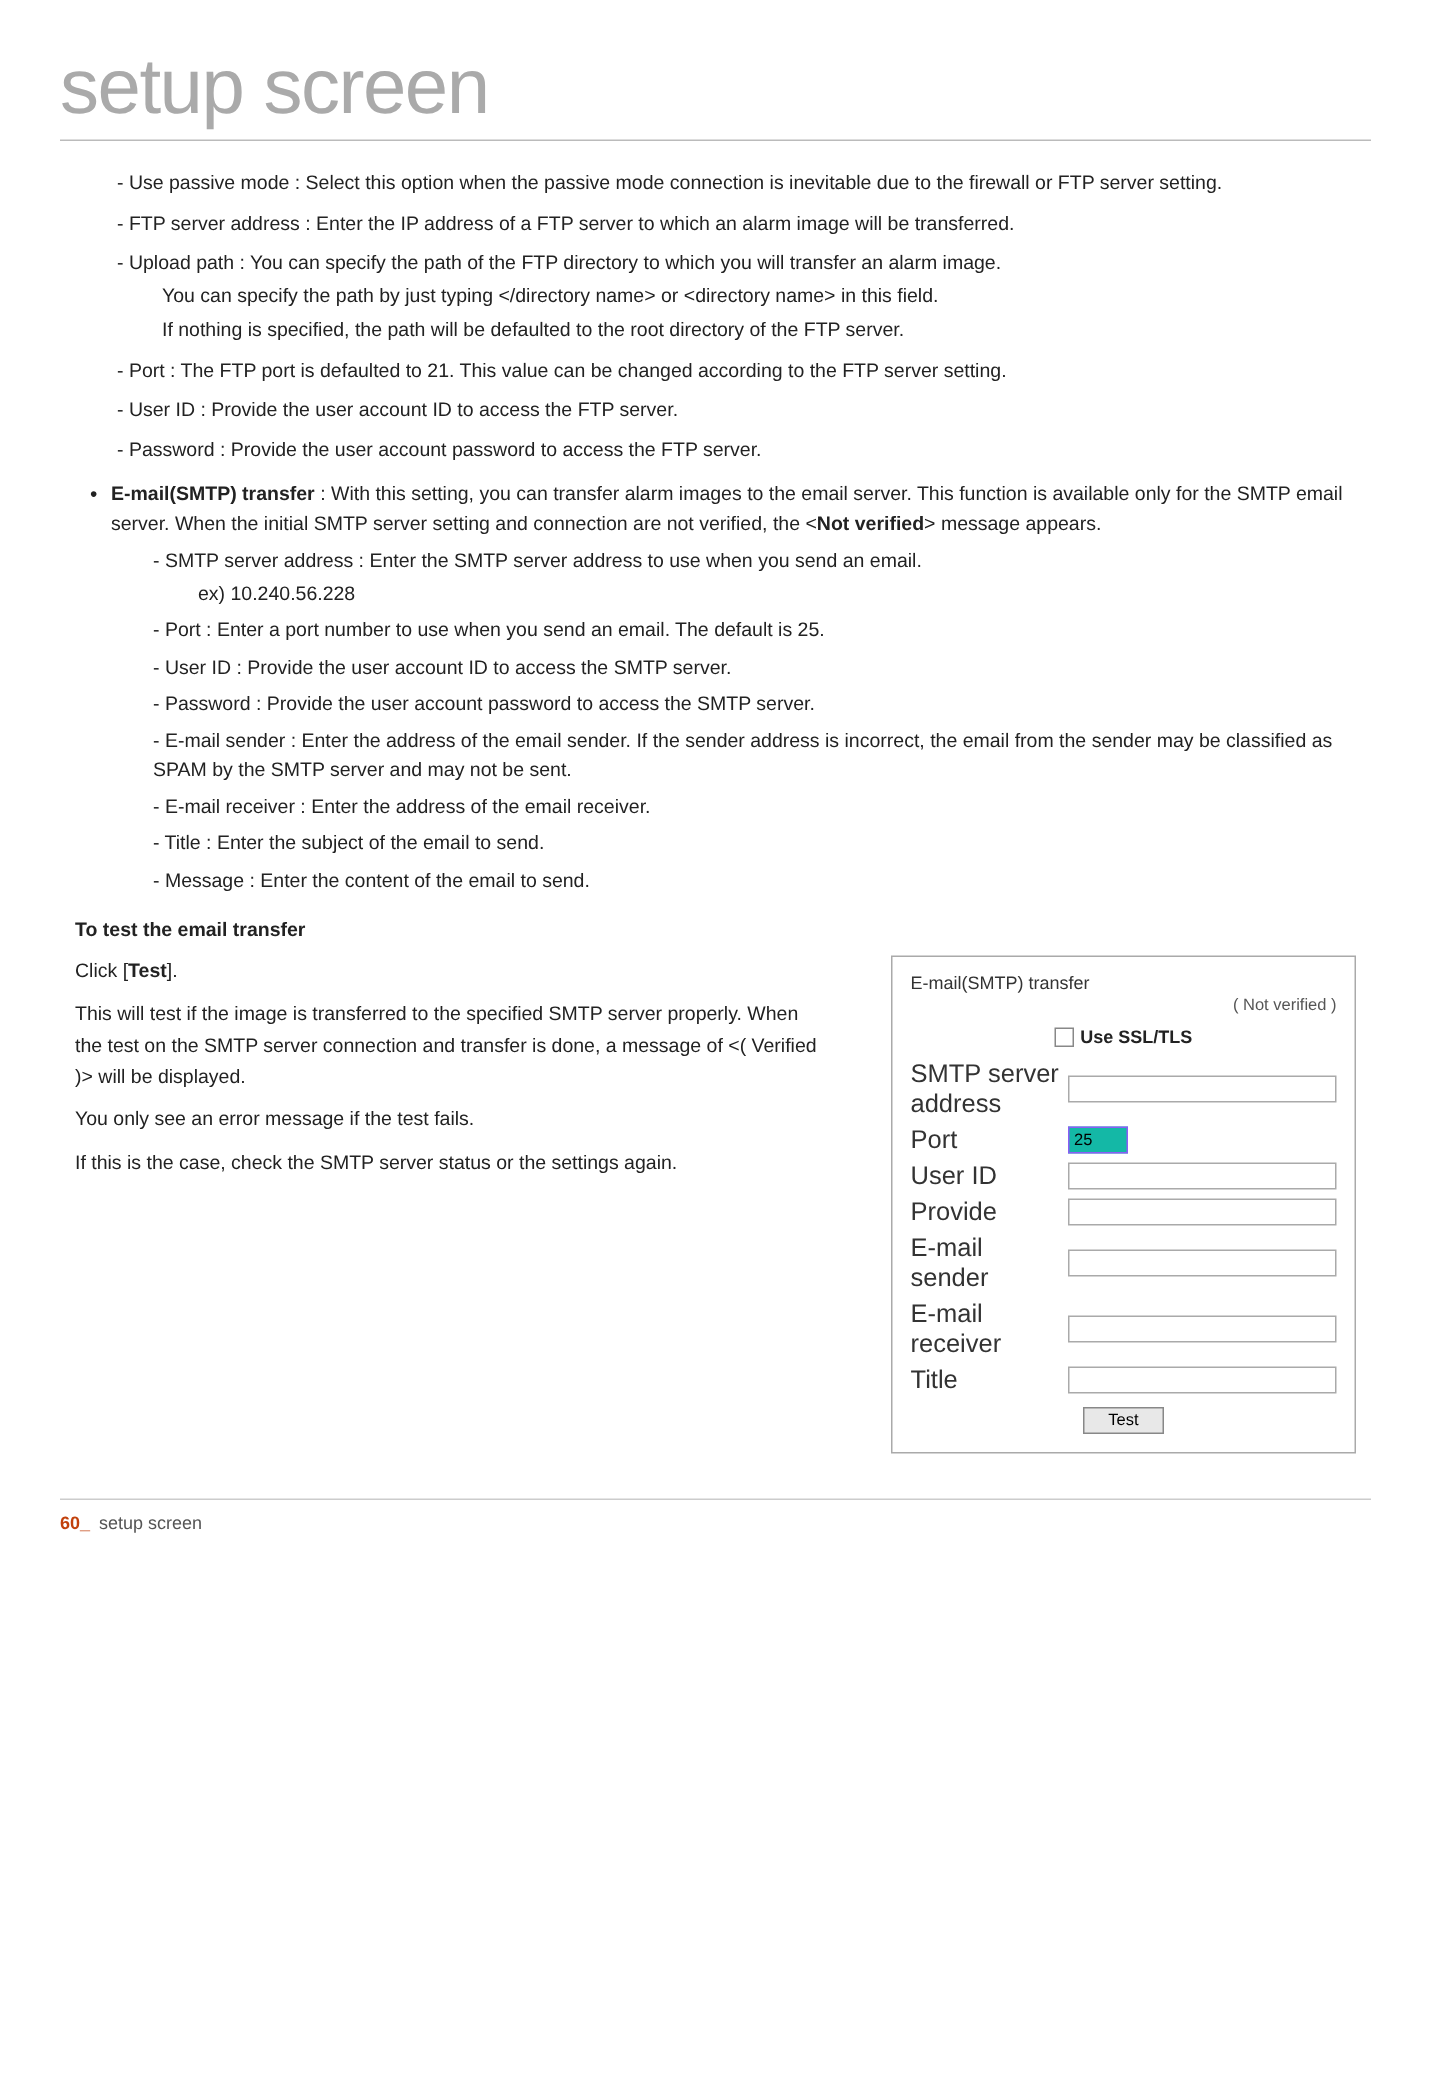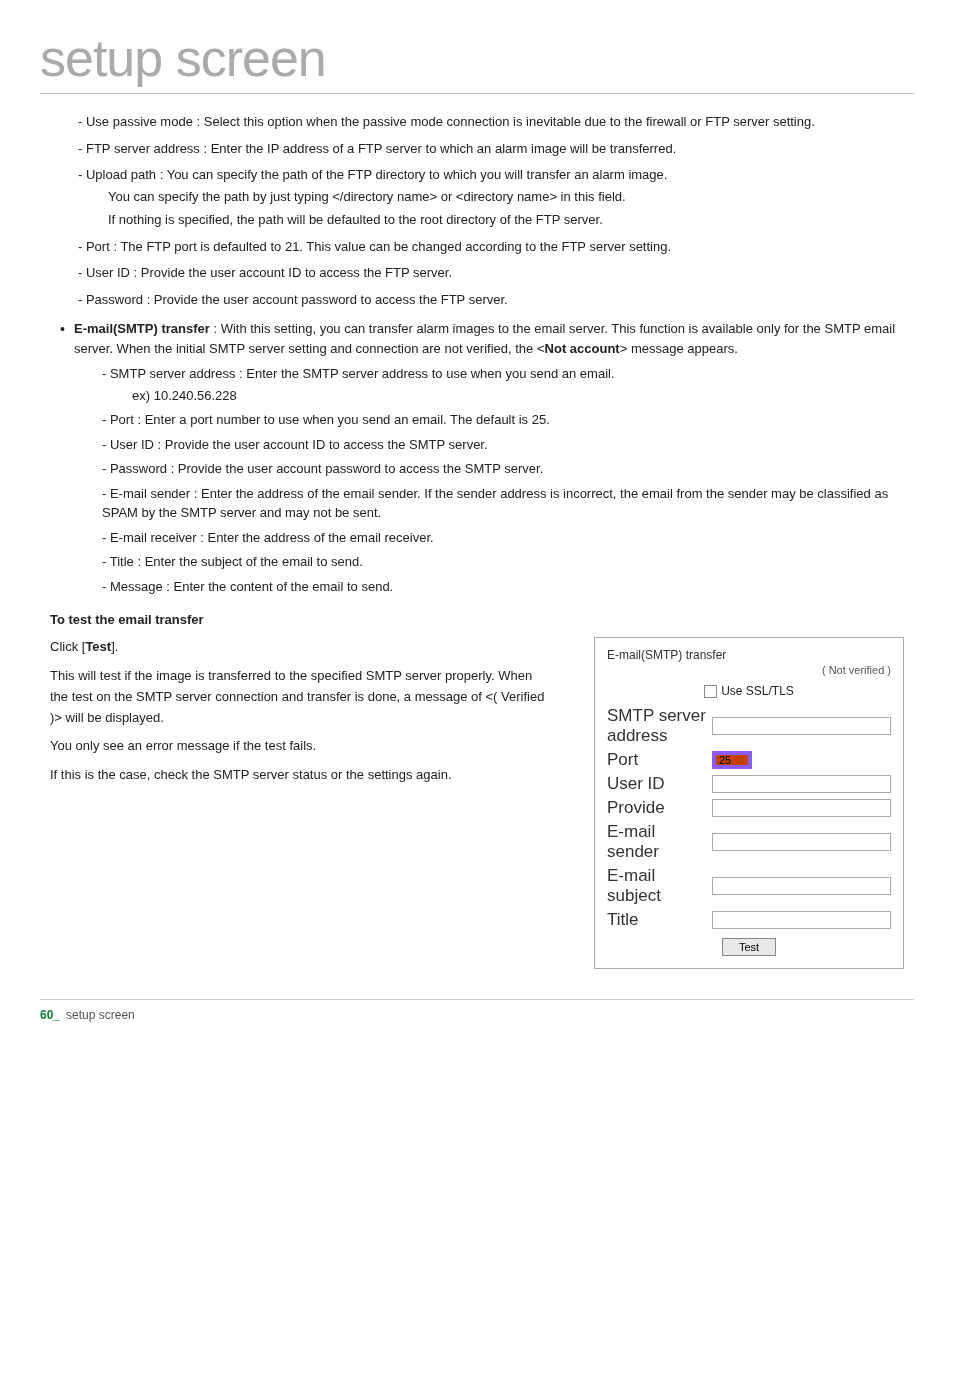--- a/index.html
+++ b/index.html
@@ -130,20 +130,21 @@
       margin-bottom: 8px;
       text-align: right;
     }
 
     .smtp-ssl-row {
       display: flex;
       justify-content: center;
       align-items: flex-end;
       margin-bottom: 8px;
       gap: 4px;
+      font-weight: bold;
     }
 
     .smtp-ssl-checkbox {
       width: 13px;
       height: 13px;
       border: 1px solid #888;
       background: #fff;
       display: inline-block;
     }
 
@@ -167,22 +168,22 @@
       height: 18px;
       border: 1px solid #aaa;
       background: #fff;
       font-size: 11px;
       padding: 1px 3px;
     }
 
     .smtp-input-port {
       width: 40px;
       height: 18px;
-      border: 4px solid #8b5cf6;
-      background: #c2410c;
+      border: 1px solid #8b5cf6;
+      background: #14b8a6;
       font-size: 11px;
       padding: 1px 3px;
     }
 
     .smtp-message-row {
       display: flex;
       align-items: flex-start;
       margin-bottom: 4px;
     }
 
@@ -216,21 +217,21 @@
       padding-top: 8px;
       font-size: 12px;
       color: #555;
       display: flex;
       align-items: center;
       gap: 6px;
     }
 
     .footer-page {
       font-weight: bold;
-      color: #15803d;
+      color: #c2410c;
     }
   </style>
 </head>
 <body>
 
 <h1 class="page-title">setup screen</h1>
 
 <div class="content">
 
   <ul class="main-list">
@@ -251,21 +252,21 @@
     <li>
       <span>User ID : Provide the user account ID to access the FTP server.</span>
     </li>
     <li>
       <span>Password : Provide the user account password to access the FTP server.</span>
     </li>
   </ul>
 
   <ul class="bullet-list">
     <li>
-      <span class="bold">E-mail(SMTP) transfer</span><span> : With this setting, you can transfer alarm images to the email server. This function is available only for the SMTP email server. When the initial SMTP server setting and connection are not verified, the &lt;</span><span class="bold">Not account</span><span>&gt; message appears.</span>
+      <span class="bold">E-mail(SMTP) transfer</span><span> : With this setting, you can transfer alarm images to the email server. This function is available only for the SMTP email server. When the initial SMTP server setting and connection are not verified, the &lt;</span><span class="bold">Not verified</span><span>&gt; message appears.</span>
 
       
       <ul class="sub-list">
         <li>
           <span>SMTP server address : Enter the SMTP server address to use when you send an email.</span>
           <div class="sub-sub">ex) 10.240.56.228</div>
         </li>
         <li><span>Port : Enter a port number to use when you send an email. The default is 25.</span></li>
         <li><span>User ID : Provide the user account ID to access the SMTP server.</span></li>
         <li><span>Password : Provide the user account password to access the SMTP server.</span></li>
@@ -317,21 +318,21 @@
         <span class="smtp-label">Provide</span>
         <input class="smtp-input" type="password" value="" style="">
       </div>
 
       <div class="smtp-row">
         <span class="smtp-label">E-mail sender</span>
         <input class="smtp-input" type="text" value="" style="">
       </div>
 
       <div class="smtp-row">
-        <span class="smtp-label">E-mail subject</span>
+        <span class="smtp-label">E-mail receiver</span>
         <input class="smtp-input" type="text" value="" style="">
       </div>
 
       <div class="smtp-row">
         <span class="smtp-label">Title</span>
         <input class="smtp-input" type="text" value="" style="">
       </div>
 
 
       <div class="smtp-test-btn-row">

